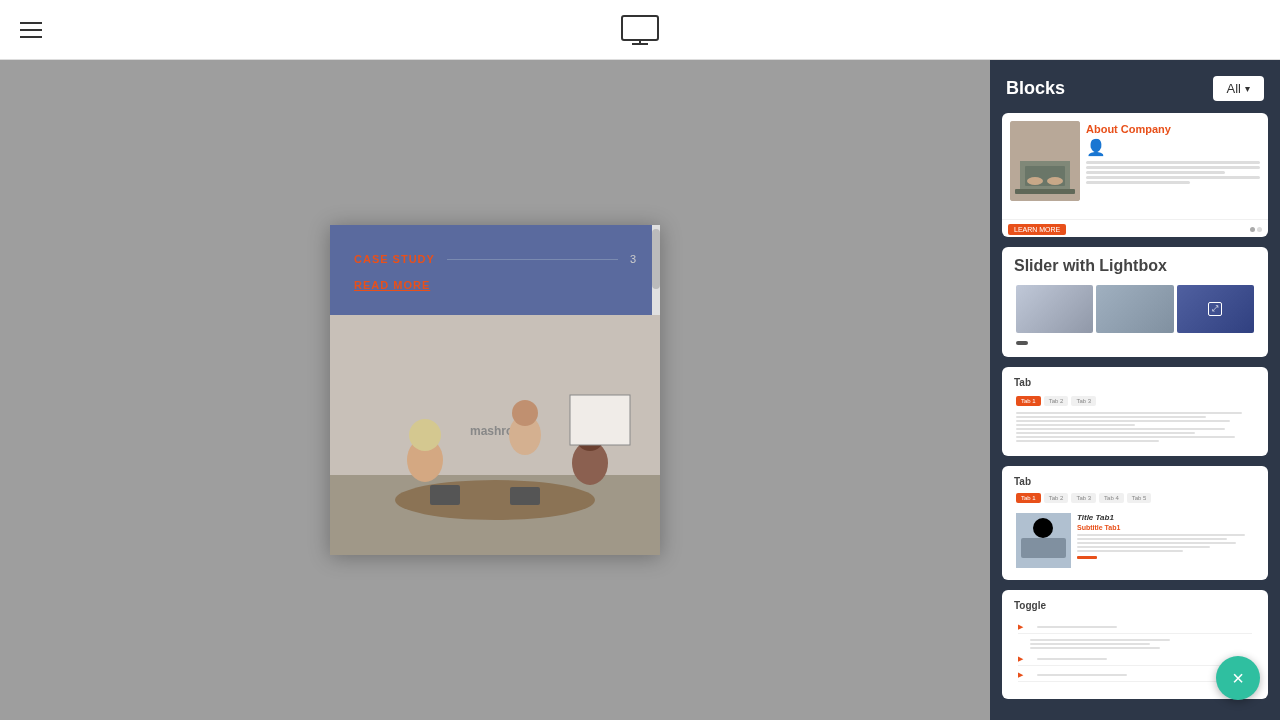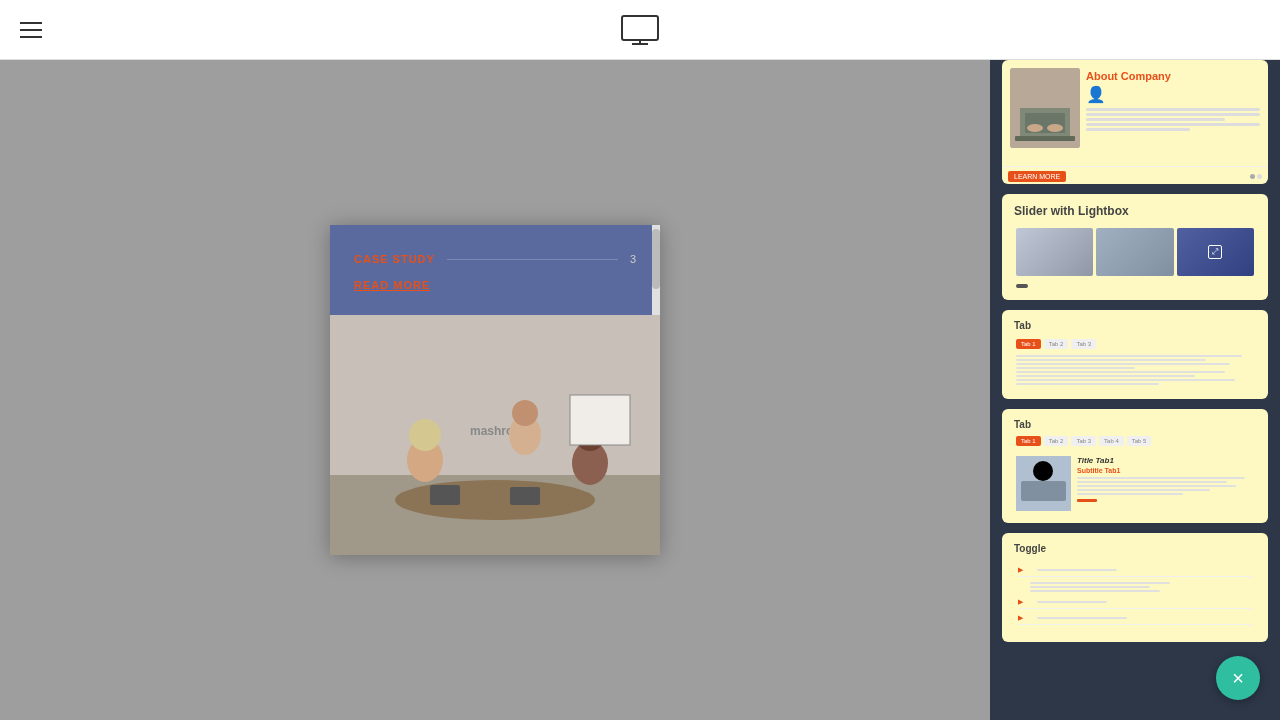--- a/index.html
+++ b/index.html
@@ -196,21 +196,21 @@
       overflow-y: auto;
       padding: 0 12px 12px 12px;
       position: relative;
     }
     .sidebar-scroll::-webkit-scrollbar { width: 6px; }
     .sidebar-scroll::-webkit-scrollbar-track { background: #2d3748; }
     .sidebar-scroll::-webkit-scrollbar-thumb { background: #555; border-radius: 3px; }
 
     
     .block-item {
-      background: #fef9c3;
+      background: #ffffff;
       border-radius: 6px;
       margin-bottom: 10px;
       overflow: hidden;
       cursor: pointer;
     }
 
     .block-item-inner {
       padding: 8px;
     }
 
@@ -475,20 +475,24 @@
 
             <rect x="240" y="80" width="60" height="50" fill="#f0ece8" stroke="#888" stroke-width="1"></rect>
           </svg>
         </div>
       </div>
     </div>
   </div>
 
   <div class="right-sidebar">
 
+    <div class="sidebar-header">
+      <span class="sidebar-title">Blocks</span>
+      <button class="all-btn">All</button>
+    </div>
 
     <div class="sidebar-scroll">
 
       <div class="block-item">
         <div class="block-item-inner">
           <div class="block-preview-about">
             <div class="block-preview-img">
               <svg width="70" height="80" viewBox="0 0 70 80">
                 <rect width="70" height="80" fill="#b8a898"></rect>
 
@@ -519,21 +523,21 @@
           <div class="block-footer-btn">LEARN MORE</div>
           <div class="block-footer-dots">
             <div class="dot active"></div>
             <div class="dot"></div>
           </div>
         </div>
       </div>
 
       <div class="block-item">
         <div class="block-item-inner">
-          <div style="font-size:12px;font-weight:600;color:#444;padding:2px 4px 4px;">Slider with Lightbox</div>
+          <div style="font-size:16px;font-weight:600;color:#444;padding:2px 4px 4px;">Slider with Lightbox</div>
           <div class="block-slider-preview">
             <div class="slider-img" style="background:linear-gradient(135deg,#c0c8d8,#9098a8);"></div>
             <div class="slider-img" style="background:linear-gradient(135deg,#a0b0c0,#8090a0);"></div>
             <div class="slider-img dark" style="position:relative;">
               <div style="position:absolute;top:50%;left:50%;transform:translate(-50%,-50%);width:14px;height:14px;border:1.5px solid #fff;border-radius:2px;display:flex;align-items:center;justify-content:center;">
                 <span style="color:#fff;font-size:8px;">⤢</span>
               </div>
             </div>
           </div>
           <div class="slider-dot-row">

